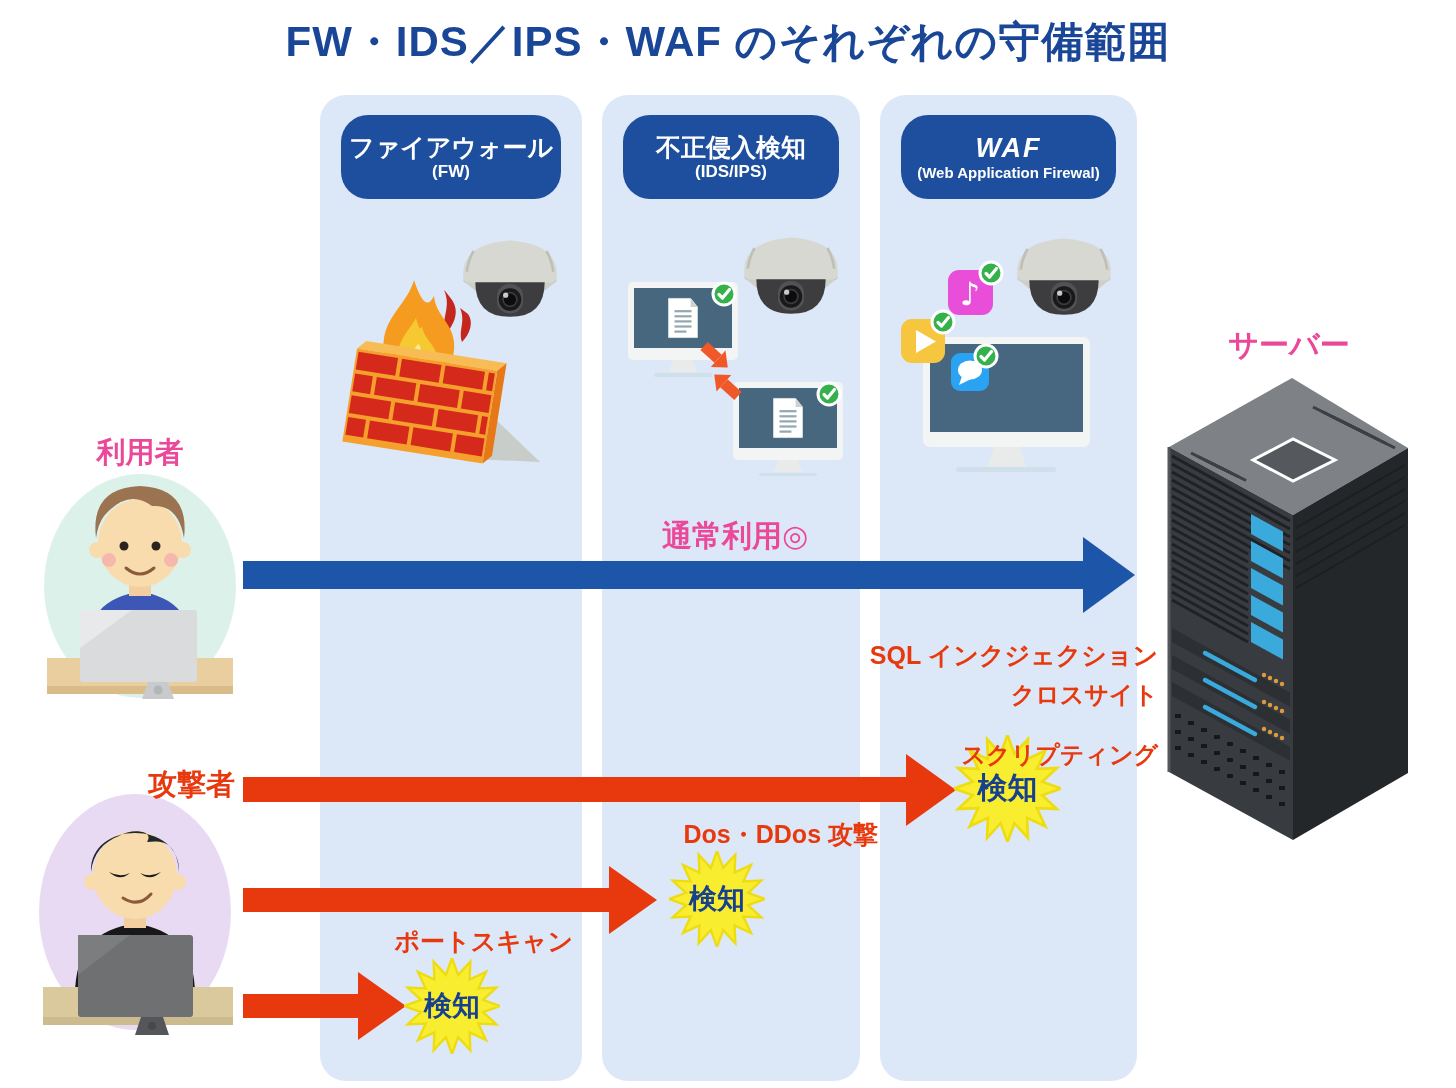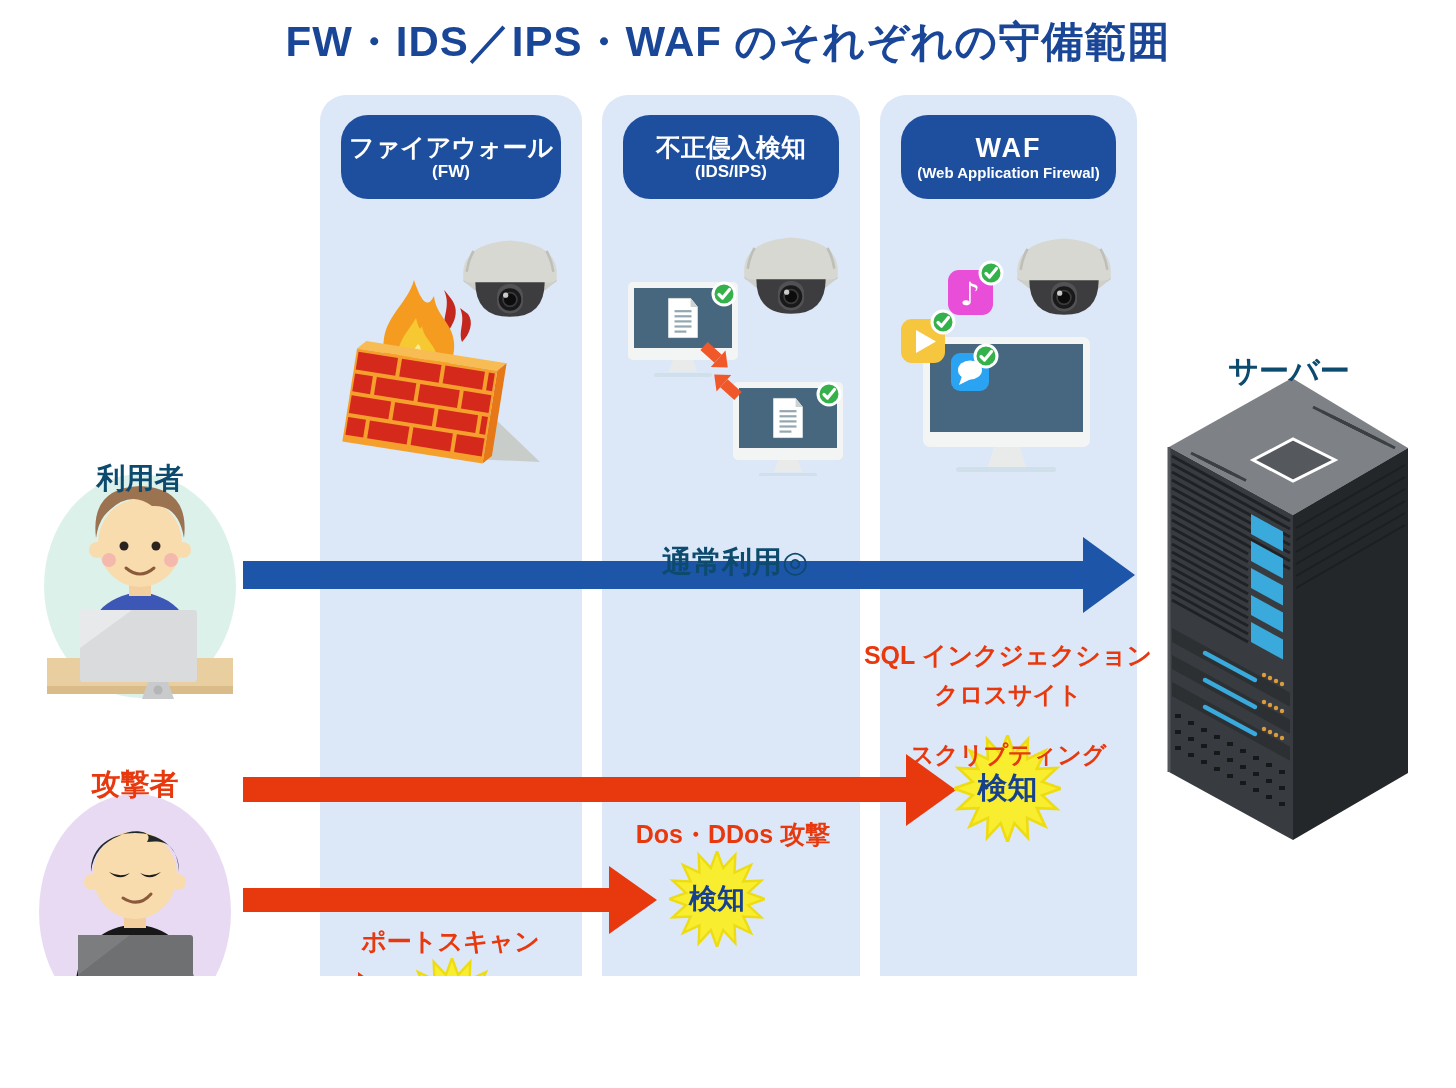--- a/index.html
+++ b/index.html
@@ -1,38 +1,38 @@
 <!DOCTYPE html>
 <html lang="ja"><head>
 <meta charset="utf-8">
 <style>
   * { margin:0; padding:0; box-sizing:border-box; }
   html,body { background:#ffffff; }
   body { font-family:"Liberation Sans","DejaVu Sans",sans-serif; }
-  .stage { position:relative; width:1456px; height:976px; background:#ffffff; overflow:hidden; }
+  .stage { position:relative; width:1456px; height:1088px; background:#ffffff; overflow:hidden; }
 
   .page-title { position:absolute; top:14px; left:0; width:100%; text-align:center;
     font-size:42px; font-weight:800; color:#1a4697; letter-spacing:1px; }
 
   .column { position:absolute; top:95px; height:986px; background:#dce8f8; border-radius:26px; }
   .col-fw  { left:320px; width:262px; }
   .col-ids { left:602px; width:258px; }
   .col-waf { left:880px; width:257px; }
 
   .badge { position:absolute; top:20px; left:21px; right:21px; height:84px;
     background:#1d4f9e; border-radius:27px; color:#ffffff;
     display:flex; flex-direction:column; align-items:center; justify-content:center; gap:3px; }
   .badge-title { font-size:25px; font-weight:800; line-height:1.05; }
   .badge-sub { font-size:17px; font-weight:600; line-height:1; }
-  .col-waf .badge-title { font-size:27px; letter-spacing:2px; }
+  .col-waf .badge-title { font-size:27px; letter-spacing:2px;font-style:italic; }
   .col-waf .badge-sub { font-size:15px; }
 
   .lbl { position:absolute; text-align:center; font-weight:800; line-height:1.15; }
-  .lbl-blue { color:#0c4a6e;margin-top:26px; }
-  .lbl-red  { color:#e8380d; }
+  .lbl-blue { color:#ec4899; }
+  .lbl-red  { color:#e8380d;text-align:right; }
   #user-label     { left:40px;  top:436px; width:200px; font-size:29px; }
   #attacker-label { left:35px;  top:760px; width:200px; font-size:29px;margin-top:8px; }
   #server-label   { left:1179px; top:328px; width:220px; font-size:30px; }
   #normal-label   { left:585px; top:519px; width:300px; font-size:30px; }
   #waf-attack-l1  { left:858px; top:641px; width:300px; font-size:25px; }
   #waf-attack-l2  { left:858px; top:681px; width:300px; font-size:24px; }
   #waf-attack-l3  { left:858px; top:697px; width:300px; font-size:24px;margin-top:44px; }
   #ids-attack-lbl { left:588px; top:820px; width:290px; font-size:25px; }
   #fw-attack-lbl  { left:328px; top:927px; width:245px; font-size:25px; }
 

